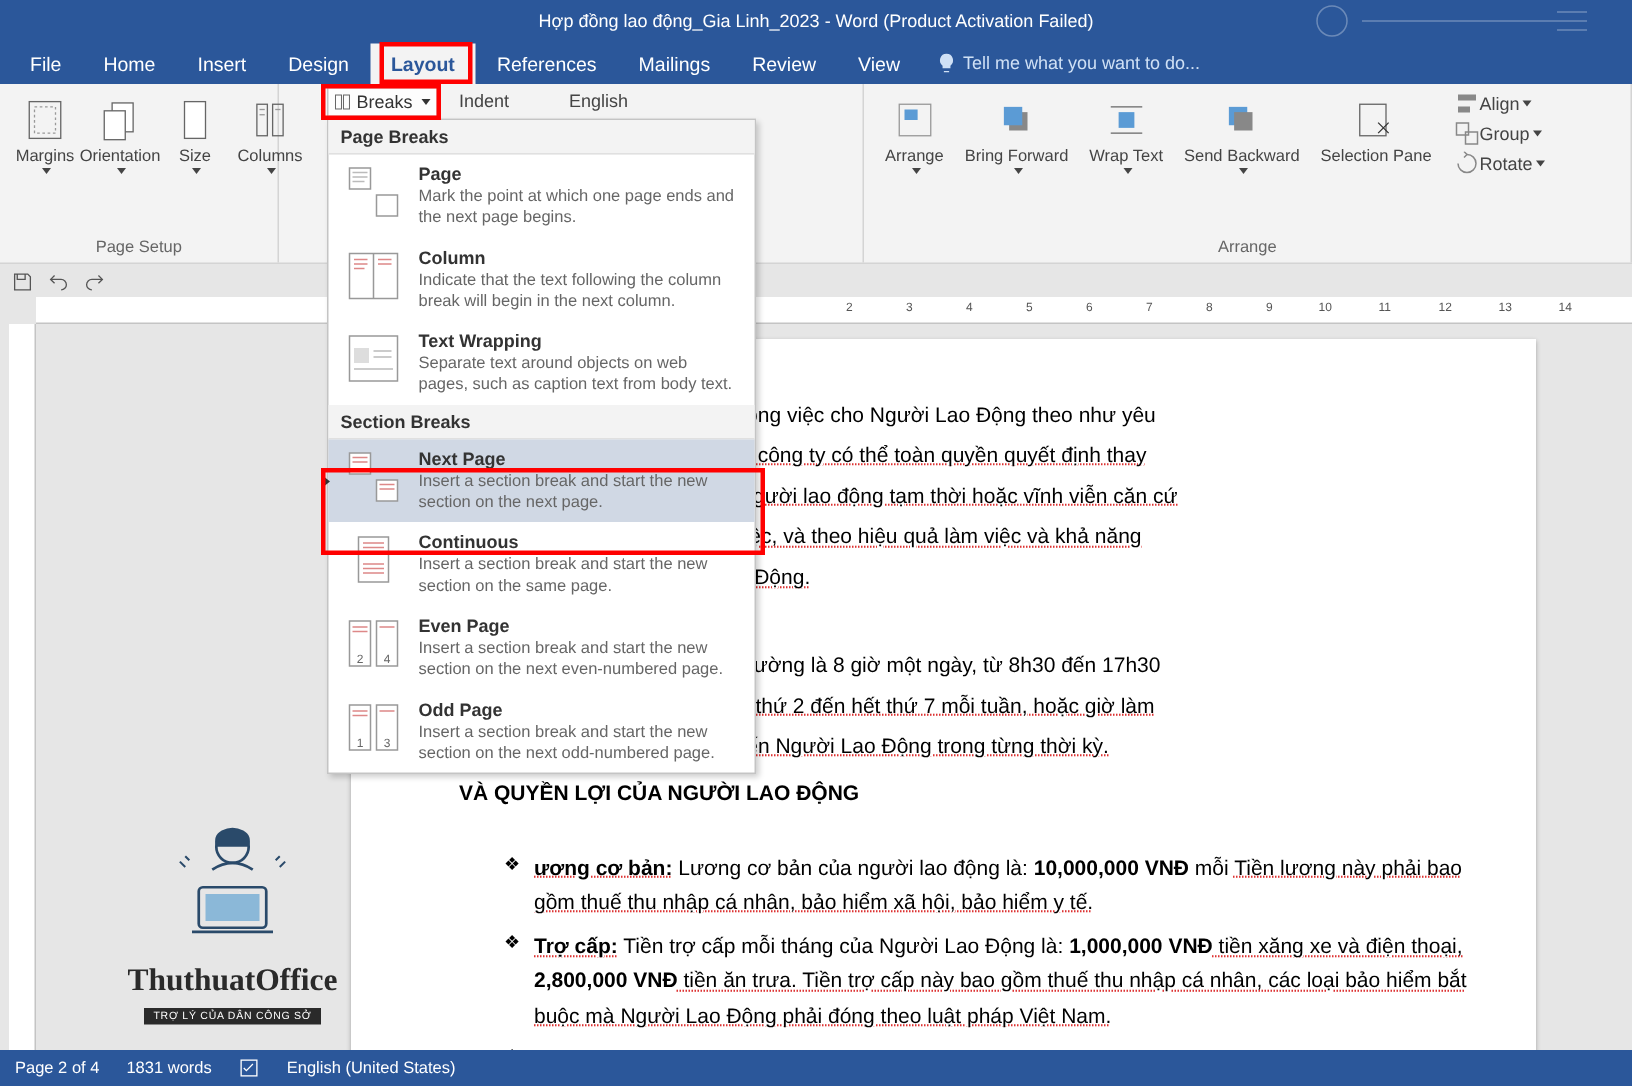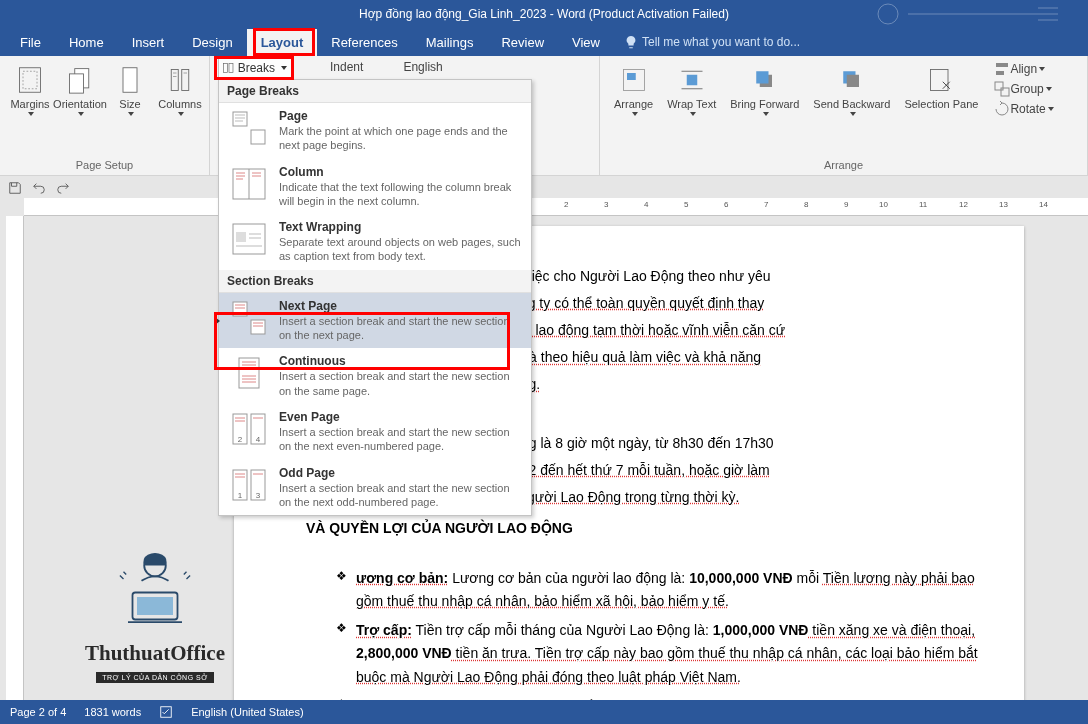--- a/index.html
+++ b/index.html
@@ -17,21 +17,21 @@
 .ribbon-group { border-right: 1px solid #d4d4d4; padding: 4px 8px 2px; display: flex; flex-direction: column; height: 100%; }
 .group-content { flex: 1; display: flex; gap: 6px; align-items: flex-start; }
 .group-label { text-align: center; font-size: 11px; color: #666; padding: 2px 0; }
 
 .big-btn { display: flex; flex-direction: column; align-items: center; justify-content: center; padding: 4px 6px; font-size: 11px; color: #444; gap: 2px; min-width: 44px; }
 .big-btn .bicon { width: 32px; height: 32px; display: flex; align-items: center; justify-content: center; color: #2b579a; }
 .big-btn .bicon svg { width: 28px; height: 28px; }
 
 .breaks-btn { position: absolute; left: 218px; top: 58px; width: 74px; height: 20px; border: 1px solid #c4c4c4; background: #fdfdfd; display: flex; align-items: center; gap: 4px; padding: 0 4px; font-size: 12px; color: #333; }
 
-.dropdown { position: absolute; left: 218px; top: 79px; width: 314px; background: #fff; border: 1px solid #c4c4c4; box-shadow: 2px 2px 4px rgba(0,0,0,0.2); z-index: 50; }
+.dropdown { position: absolute; left: 218px; top: 79px; width: 286px; background: #fff; border: 1px solid #c4c4c4; box-shadow: 2px 2px 4px rgba(0,0,0,0.2); z-index: 50; }
 .dropdown-section { padding: 4px 8px; font-size: 12px; font-weight: bold; color: #333; background: #f3f3f3; border-bottom: 1px solid #e0e0e0; }
 .dropdown-item { display: flex; gap: 10px; padding: 6px 10px; align-items: flex-start; position: relative; }
 .dropdown-item.selected { background: #d0d8e4; }
 .dd-icon { width: 40px; height: 38px; flex-shrink: 0; display: flex; align-items: center; justify-content: center; }
 .dd-icon svg { width: 36px; height: 34px; }
 .dd-text { flex: 1; }
 .dd-title { font-size: 12px; font-weight: bold; color: #333; }
 .dd-desc { font-size: 11px; color: #666; line-height: 1.3; margin-top: 1px; }
 .dd-arrow { position: absolute; left: -4px; top: 50%; transform: translateY(-50%); width: 0; height: 0; border-top: 4px solid transparent; border-bottom: 4px solid transparent; border-left: 5px solid #333; }
 
@@ -99,21 +99,21 @@
     <svg width="14" height="14" viewBox="0 0 16 16">
         <path d="M8 1a5 5 0 00-3 9v2h6v-2a5 5 0 00-3-9z M6 14h4v1H6z" fill="currentColor"></path>
       </svg>
     <span>Tell me what you want to do...</span>
   </div>
 </div>
 
 <div class="layout-highlight"></div>
 
 <div class="ribbon">
-  <div class="ribbon-group" style="width:210px">
+  <div class="ribbon-group" style="width:186px">
     <div class="group-content">
       <div class="big-btn">
         <div class="bicon">
             <svg viewBox="0 0 32 32">
               <rect x="4" y="2" width="24" height="28" fill="none" stroke="#666"></rect>
               <rect x="8" y="6" width="16" height="20" fill="none" stroke="#999" stroke-dasharray="2"></rect>
             </svg>
           </div>
         <span>Margins</span>
           <span class="chev"></span>
@@ -189,36 +189,36 @@
               <rect x="4" y="4" width="24" height="24" fill="none" stroke="#999"></rect>
               <rect x="8" y="8" width="10" height="8" fill="#5b9bd5"></rect>
             </svg>
           </div>
           <span>Arrange</span>
           <span class="chev"></span>
         </div>
       <div class="big-btn">
           <div class="bicon">
             <svg viewBox="0 0 32 32">
+              <rect x="10" y="10" width="14" height="14" fill="#888"></rect>
+              <rect x="6" y="6" width="14" height="14" fill="#5b9bd5"></rect>
+            </svg>
+          </div>
+          <span>Bring Forward</span>
+          <span class="chev"></span>
+        </div>
+      <div class="big-btn">
+          <div class="bicon">
+            <svg viewBox="0 0 32 32">
               <rect x="10" y="10" width="12" height="12" fill="#5b9bd5"></rect>
               <line x1="4" y1="6" x2="28" y2="6" stroke="#666"></line>
               <line x1="4" y1="26" x2="28" y2="26" stroke="#666"></line>
             </svg>
           </div>
           <span>Wrap Text</span>
-          <span class="chev"></span>
-        </div>
-      <div class="big-btn">
-          <div class="bicon">
-            <svg viewBox="0 0 32 32">
-              <rect x="10" y="10" width="14" height="14" fill="#888"></rect>
-              <rect x="6" y="6" width="14" height="14" fill="#5b9bd5"></rect>
-            </svg>
-          </div>
-          <span>Bring Forward</span>
           <span class="chev"></span>
         </div>
       <div class="big-btn">
           <div class="bicon">
             <svg viewBox="0 0 32 32">
               <rect x="6" y="6" width="14" height="14" fill="#5b9bd5"></rect>
               <rect x="10" y="10" width="14" height="14" fill="#888"></rect>
             </svg>
           </div>
           <span>Send Backward</span>

